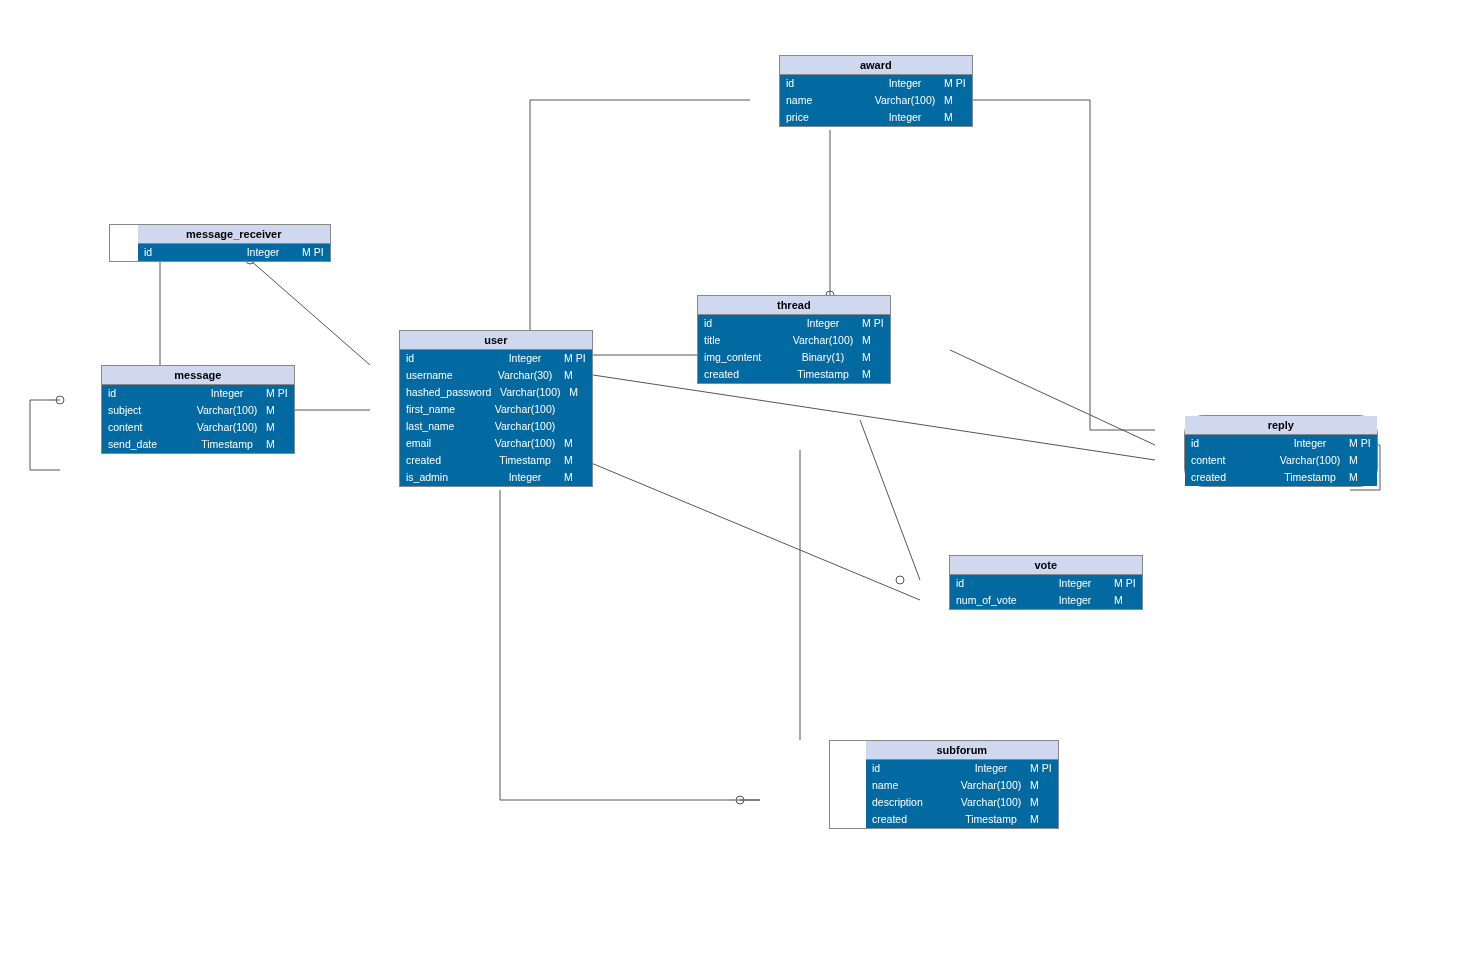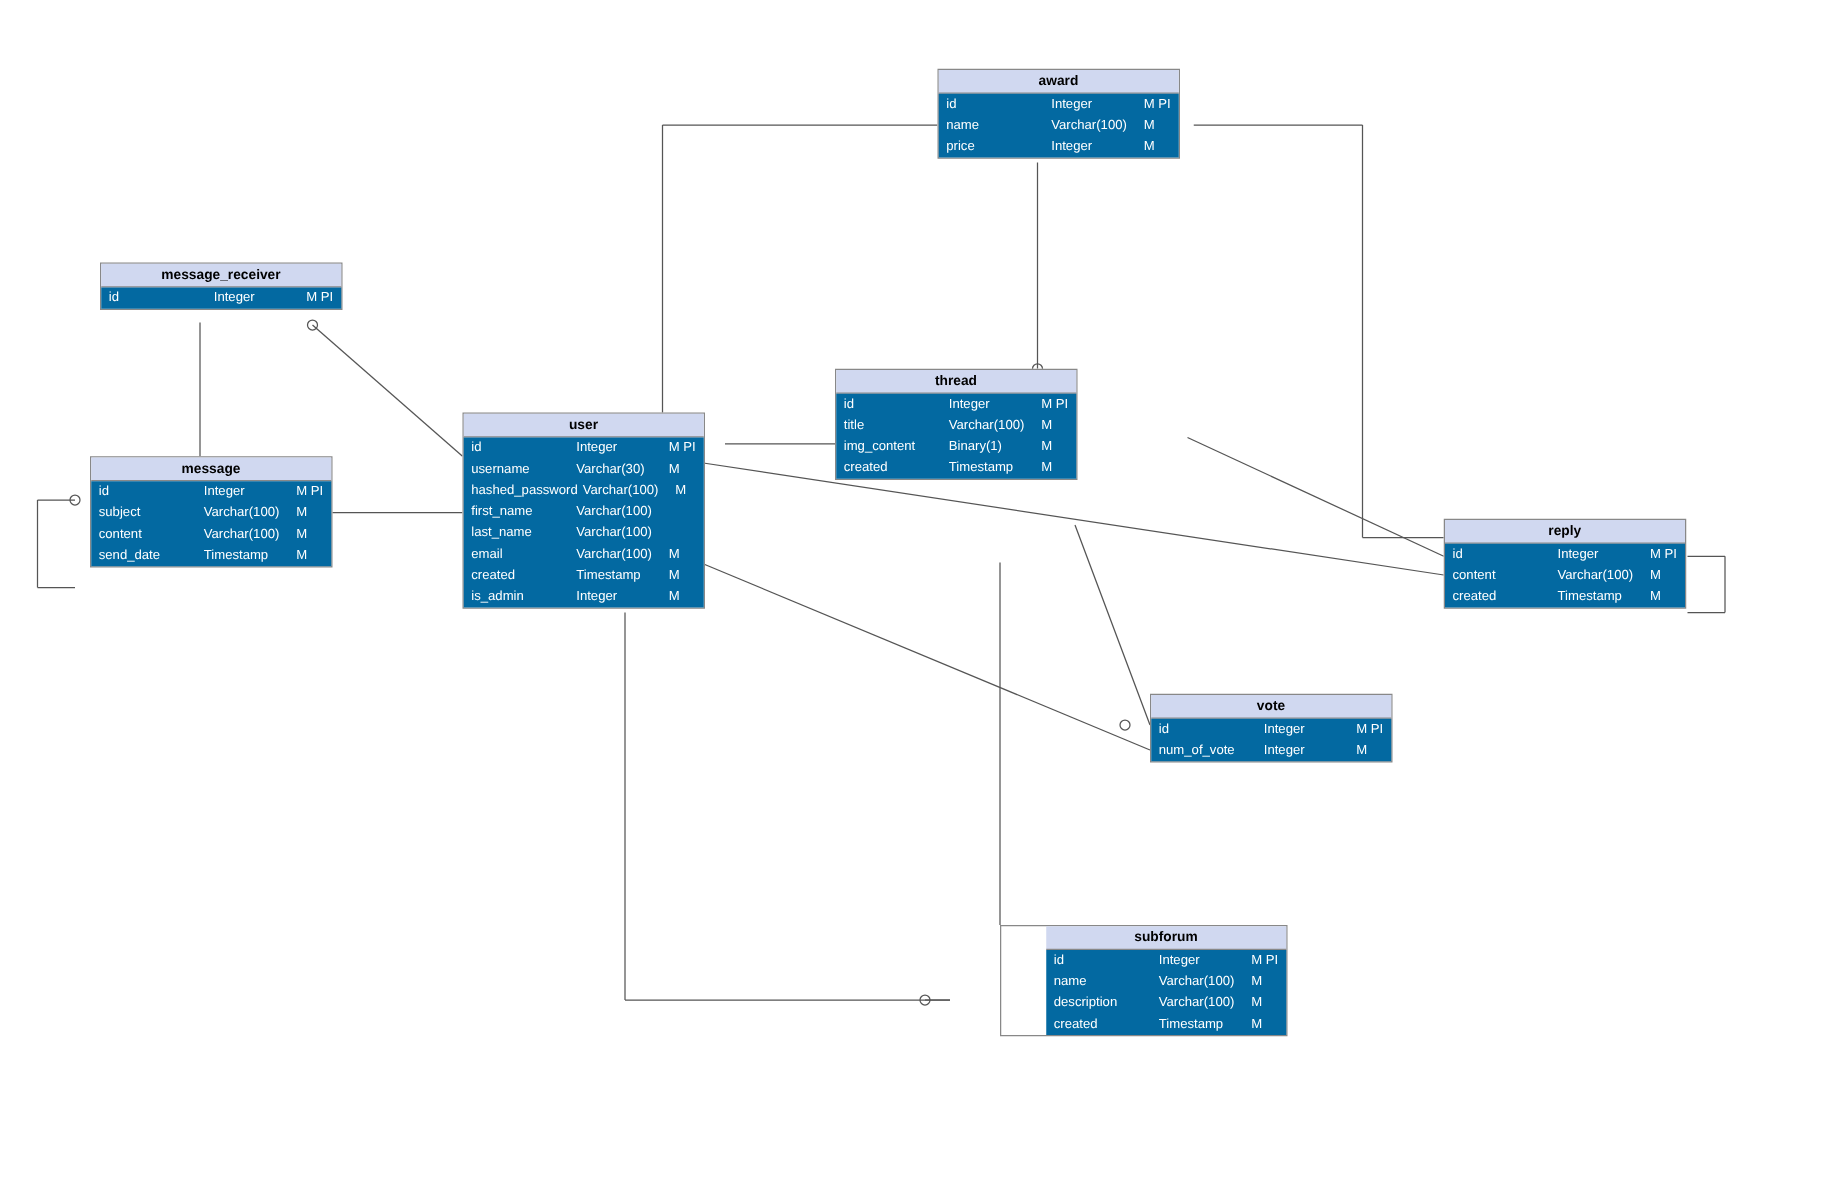--- a/index.html
+++ b/index.html
@@ -21,20 +21,21 @@
       top: 0; left: 0;
       width: 1478px;
       height: 962px;
       pointer-events: none;
     }
     .entity {
       position: absolute;
       border: 1px solid #888;
       background: #fff;
       min-width: 180px;
+      margin-left: 29px;
     }
     .entity-header {
       background: #d0d8f0;
       border-bottom: 1px solid #888;
       text-align: center;
       font-weight: bold;
       padding: 3px 6px;
       font-size: 11px;
     }
     .entity-body {
@@ -49,20 +50,21 @@
       line-height: 15px;
       gap: 4px;
     }
     .entity-row .col-name {
       min-width: 80px;
       color: #fff;
     }
     .entity-row .col-type {
       min-width: 70px;
       color: #fff;
+      text-align: center;
     }
     .entity-row .col-flags {
       color: #fff;
       white-space: nowrap;
     }
   </style>
 </head>
 <body>
 
 <div id="diagram">
@@ -226,31 +228,31 @@
           <span class="col-type">Varchar(100)</span>
           <span class="col-flags">M</span>
         </div>
         <div class="entity-row">
           <span class="col-name">send_date</span>
           <span class="col-type">Timestamp</span>
           <span class="col-flags">M</span>
         </div>
       </div>
     </div>
-    <div class="entity" style="left: 80px; top: 210px;">
+    <div class="entity" style="left: 80px; top: 224px; padding-left: 28px;">
       <div class="entity-header">message_receiver</div>
       <div class="entity-body">
         <div class="entity-row">
           <span class="col-name">id</span>
           <span class="col-type">Integer</span>
           <span class="col-flags">M PI</span>
         </div>
       </div>
     </div>
-    <div class="entity" style="left: 1155px; top: 415px;">
+    <div class="entity" style="left: 1155px; top: 415px; border-radius: 19px;">
       <div class="entity-header">reply</div>
       <div class="entity-body">
         <div class="entity-row">
           <span class="col-name">id</span>
           <span class="col-type">Integer</span>
           <span class="col-flags">M PI</span>
         </div>
         <div class="entity-row">
           <span class="col-name">content</span>
           <span class="col-type">Varchar(100)</span>

